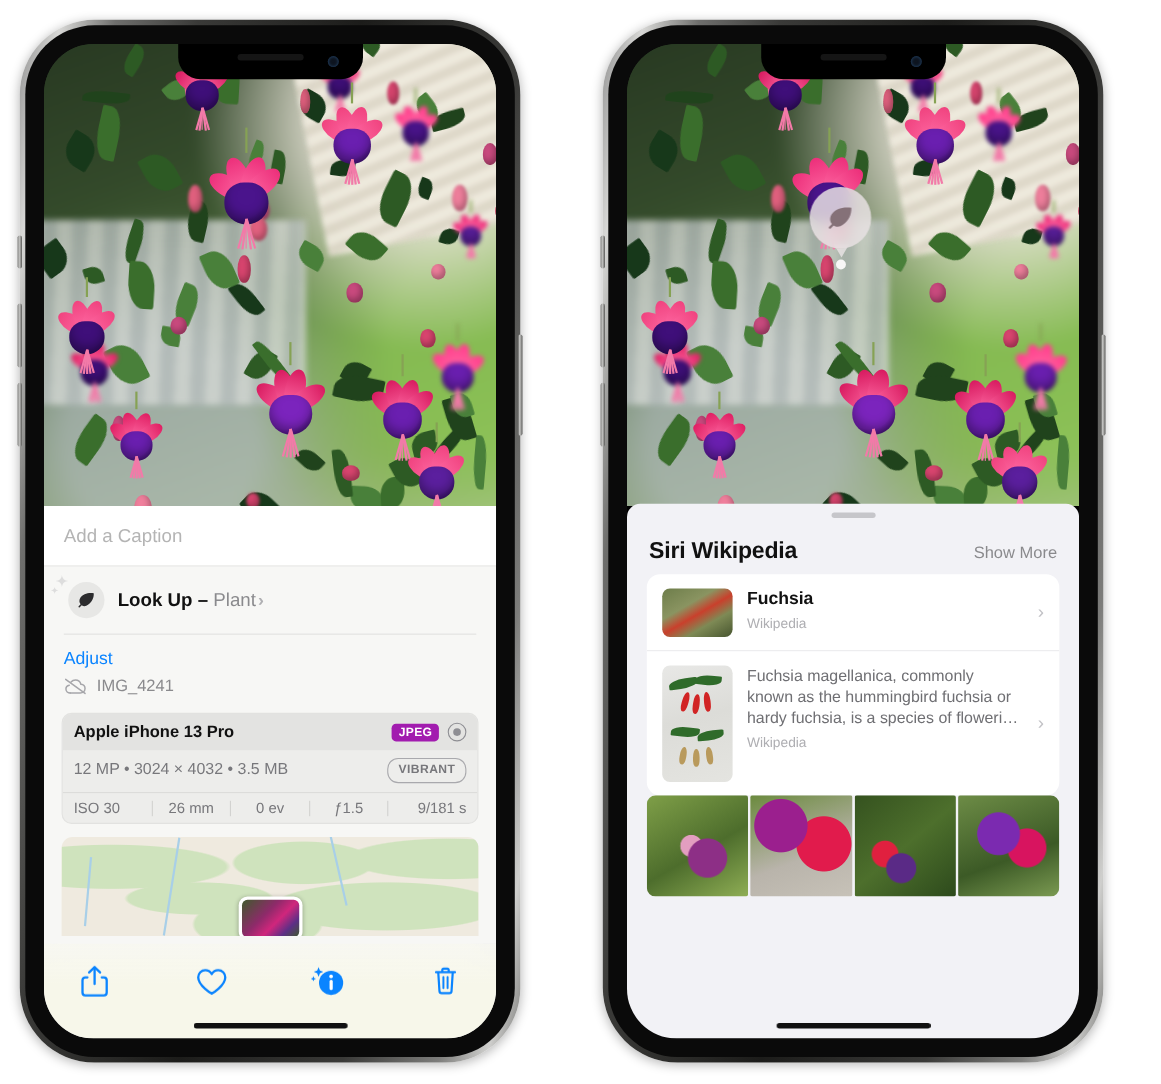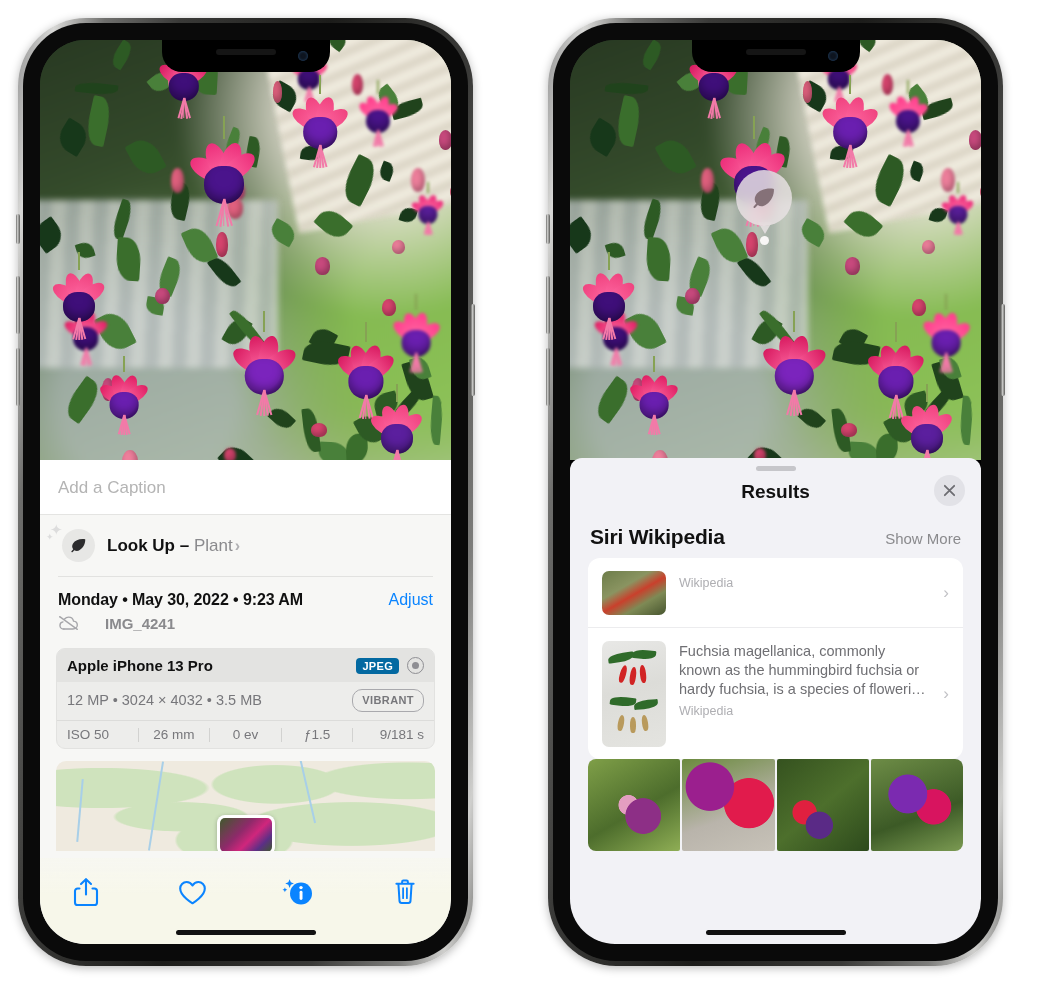--- a/index.html
+++ b/index.html
@@ -125,35 +125,35 @@
   .lookup-text .sub{ font-weight:400; color:#8a8a8d; }
   .chev{ color:#b0b0b3; font-size:16px; margin-left:2px; }
   .divider{ height:1px; background:#e2e2e0; margin:0 18px; }
 
   .date-row{
     display:flex; justify-content:space-between; align-items:baseline;
     padding:14px 18px 0 18px;
   }
   .date-text{ font-size:16px; font-weight:700; color:#111; letter-spacing:-.1px; }
   .adjust{ font-size:16px; color:#0a84ff; }
-  .file-row{ display:flex; align-items:flex-start; gap:26px; padding:6px 18px 12px 18px;font-weight:bold; }
+  .file-row{ display:flex; align-items:flex-end; gap:9px; padding:6px 18px 12px 18px; }
   .file-name{ font-size:15px; color:#8a8a8d; }
 
   .meta-card{
     margin:4px 16px 0 16px; border-radius:9px; overflow:hidden;
     background:#ededeb; border:1px solid #e2e2e0;
   }
   .meta-head{
     display:flex; align-items:center; justify-content:space-between;
     padding:8px 10px; background:#e3e3e1;
   }
   .meta-head .model{ font-size:15px; font-weight:700; color:#111; }
   .meta-head .right{ display:flex; align-items:center; gap:8px; }
   .pill-jpeg{
-    background:#0369a1; color:#fff; font-size:11px; font-weight:700;
+    background:#a21caf; color:#fff; font-size:11px; font-weight:700;
     padding:2px 6px; border-radius:4px; letter-spacing:.3px;
   }
   .hdr-icon{
     width:17px; height:17px; border-radius:50%; border:1.6px solid #8e8e93;
     display:flex; align-items:center; justify-content:center;
   }
   .hdr-icon i{ width:7px; height:7px; border-radius:50%; background:#8e8e93; display:block; }
   .meta-body{ padding:7px 10px 8px 10px; }
   .meta-line{ font-size:14.5px; color:#77777b; line-height:1.55; }
   .meta-line2{ display:flex; align-items:center; justify-content:space-between; }
@@ -547,21 +547,20 @@
           </div>
           <div class="lookup-text">
             <span>Look Up –</span>
             <span class="sub">Plant</span><span class="chev">›</span>
           </div>
         </div>
 
         <div class="divider"></div>
 
         <div class="date-row">
-          <div class="date-text">Monday • May 30, 2022 • 9:23 AM</div>
           <div class="adjust">Adjust</div>
         </div>
 
         <div class="file-row">
           <svg width="21" height="16" viewBox="0 0 26 20">
             <path d="M7.2 17.5h11.4c3 0 5.4-2.2 5.4-5 0-2.6-2-4.7-4.7-4.9-.7-2.9-3.1-4.9-6.2-4.9-2 0-3.8.9-5 2.3" fill="none" stroke="#a6a6aa" stroke-width="1.7" stroke-linecap="round"></path>
             <path d="M7.2 17.5c-2.7 0-4.9-2-4.9-4.5 0-2.2 1.6-4 3.8-4.4" fill="none" stroke="#a6a6aa" stroke-width="1.7" stroke-linecap="round"></path>
             <path d="M2 2l22 16" stroke="#a6a6aa" stroke-width="1.7" stroke-linecap="round"></path>
           </svg>
           <div class="file-name">IMG_4241</div>
@@ -577,21 +576,21 @@
                 </span>
             </div>
           </div>
           <div class="meta-body">
             <div class="meta-line meta-line2">
               <span>12 MP • 3024 × 4032 • 3.5 MB</span>
               <span class="pill-vibrant">VIBRANT</span>
             </div>
           </div>
           <div class="exif-row" id="exifRow">
-              <div class="cell">ISO 50</div>
+              <div class="cell">ISO 30</div>
               <div class="sep"></div>
               <div class="cell">26 mm</div>
               <div class="sep"></div>
               <div class="cell">0 ev</div>
               <div class="sep"></div>
               <div class="cell">ƒ1.5</div>
               <div class="sep"></div>
               <div class="cell">9/181 s</div>
             </div>
         </div>
@@ -904,38 +903,31 @@
         <div class="leaf-dot" style="left:190px; top:196px"></div>
       </div>
 
       <div class="notch">
         <div class="speaker"></div>
         <div class="cam"></div>
       </div>
 
       <div class="rsheet" style="top:418px">
         <div class="grabber"></div>
-        <div class="rhead">
-          <div class="title">Results</div>
-          <div class="close-btn">
-            <svg width="15" height="15" viewBox="0 0 16 16">
-              <path d="M3 3l10 10M13 3L3 13" stroke="#6d6d72" stroke-width="1.9" stroke-linecap="round"></path>
-            </svg>
-          </div>
-        </div>
 
         <div class="sect-head">
           <div class="sect-title">Siri Wikipedia</div>
           <div class="show-more">Show More</div>
         </div>
 
         <div class="kn-card">
           <div class="kn-row">
             <div class="kn-thumb t1"></div>
             <div class="kn-body">
+              <div class="kn-title">Fuchsia</div>
               <div class="kn-src">Wikipedia</div>
             </div>
             <div class="kn-chev">›</div>
           </div>
           <div class="kn-row">
             <div class="kn-thumb t2">
               <span class="sprig" style="left:6px;top:12px;width:26px;height:9px;transform:rotate(-8deg)"></span>
               <span class="sprig" style="left:30px;top:9px;width:24px;height:9px;transform:rotate(6deg)"></span>
               <span class="bloom" style="left:18px;top:24px;width:6px;height:18px;transform:rotate(16deg)"></span>
               <span class="bloom" style="left:28px;top:26px;width:6px;height:18px;transform:rotate(8deg)"></span>

